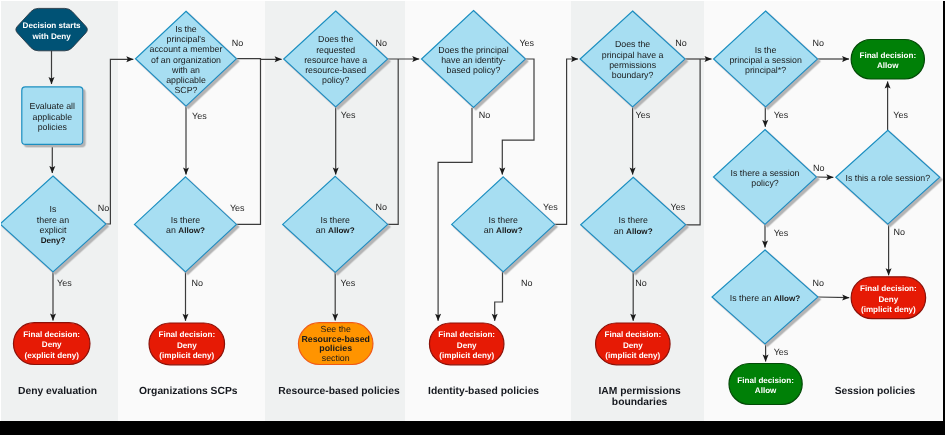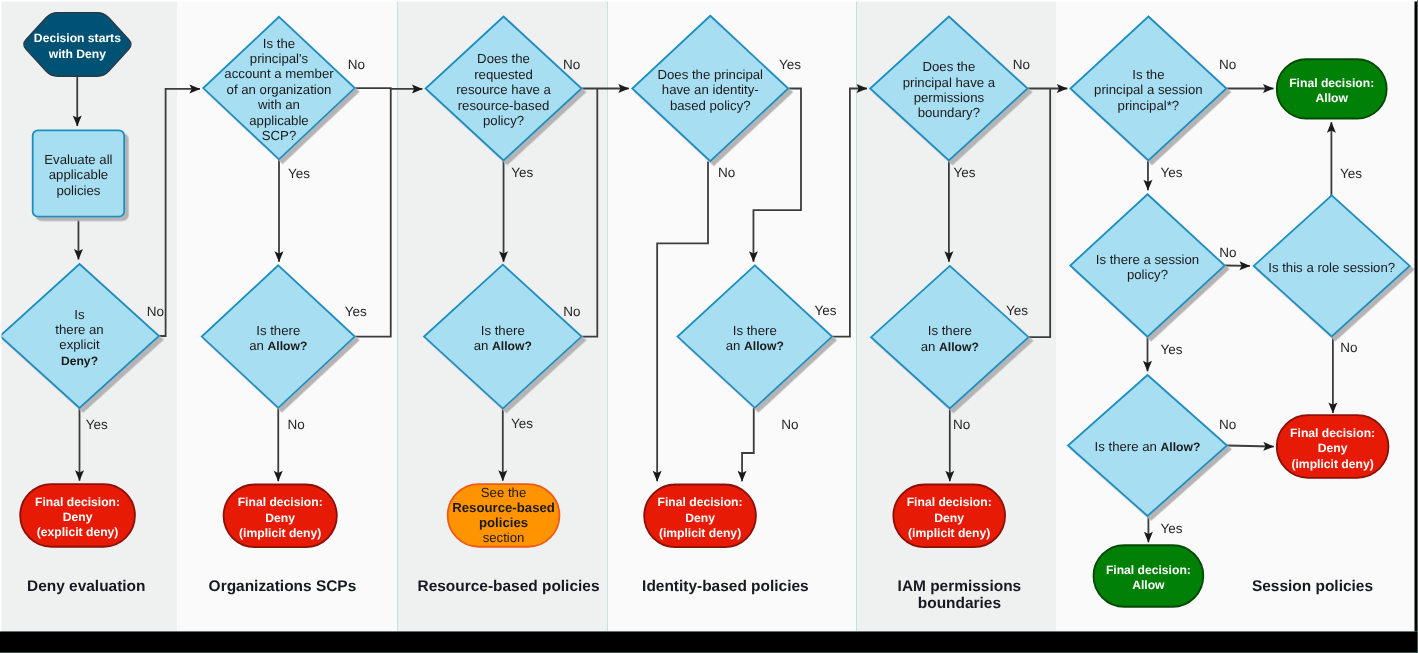--- a/index.html
+++ b/index.html
@@ -1,18 +1,18 @@
 <!DOCTYPE html>
 <html><head>
 <meta charset="utf-8">
 <style>
   html,body{margin:0;padding:0;background:#000;}
   #page{position:relative;width:945px;height:435px;background:#ffffff;overflow:hidden;
         font-family:"Liberation Sans", sans-serif;}
-  #board{position:absolute;left:0;top:0;width:945px;height:421px;background:#14b8a6;}
+  #board{position:absolute;left:0;top:0;width:945px;height:421px;background:#be185d;}
   .lane{position:absolute;top:0;height:421px;}
   #chart{position:absolute;left:0;top:0;}
   .bottombar{position:absolute;left:0;top:421px;width:945px;height:14px;background:#000;}
   .rightbar{position:absolute;left:943px;top:0;width:2px;height:421px;background:#000;}
   .topline{position:absolute;left:0;top:0;width:945px;height:1px;background:#fff;}
   .leftline{position:absolute;left:0;top:0;width:1px;height:421px;background:#fff;}
   text{font-family:"Liberation Sans", sans-serif;}
   svg{shape-rendering:geometricPrecision;text-rendering:geometricPrecision;}
   #page{-webkit-font-smoothing:antialiased;}
   .nodetext{font-size:8.8px;fill:#1a1a1a;}

